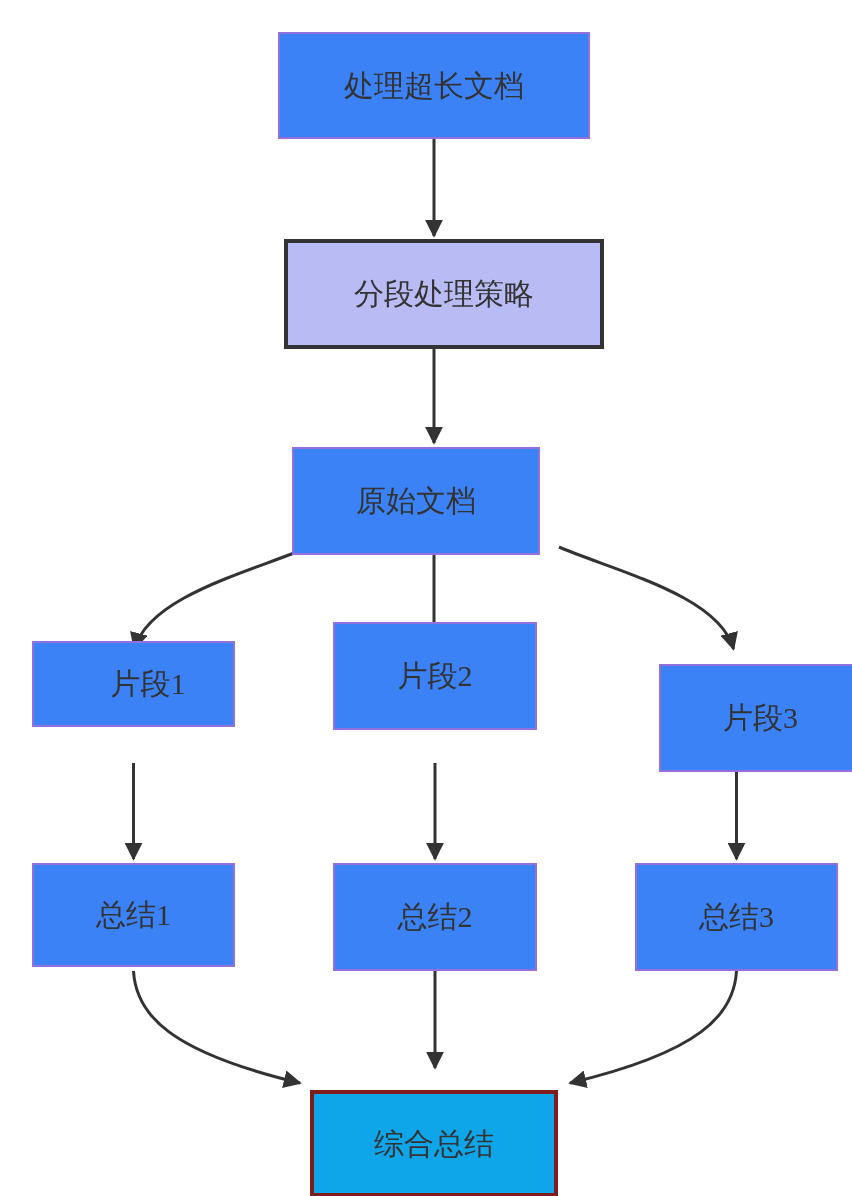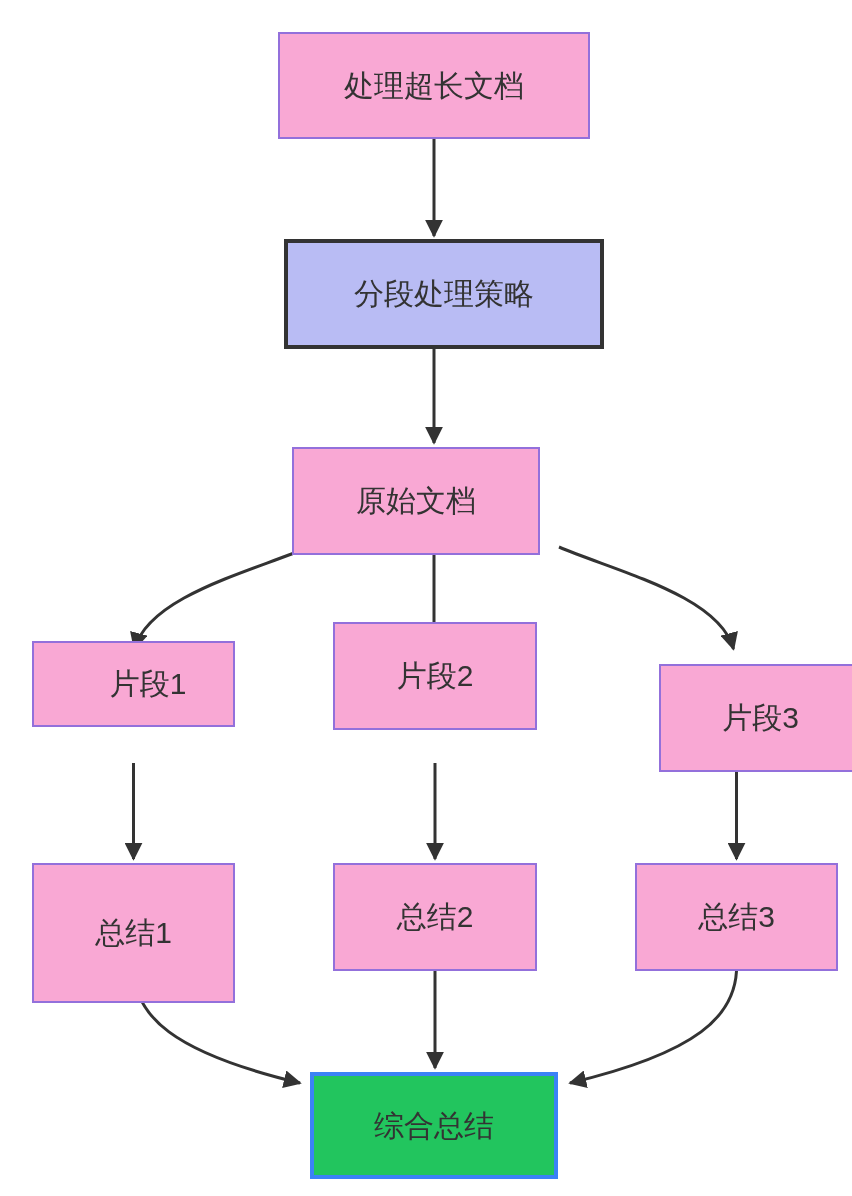--- a/index.html
+++ b/index.html
@@ -22,39 +22,41 @@
     display: flex;
     align-items: center;
     justify-content: center;
     font-size: 30px;
     line-height: 1;
     color: #333333;
     text-align: center;
     white-space: nowrap;
   }
   .node--default {
-    background: #f9a8d4;
+    background: #3b82f6;
     border: 2px solid #9370DB;
+    font-family: Liberation Serif, serif;
   }
   .node--strategy {
     background: #B9BCF4;
     border: 4px solid #333333;
   }
   .node--final {
-    background: #22c55e;
-    border: 4px solid #3b82f6;
+    background: #0ea5e9;
+    border: 4px solid #7f1d1d;
+    margin-top: 18px;
   }
   
   #n-process  { left: 278px; top: 32px;   width: 312px; height: 107px; }
   #n-strategy { left: 276px; top: 239px;  width: 320px; height: 110px; margin-left: 8px; }
   #n-source   { left: 292px; top: 447px;  width: 248px; height: 108px; }
   #n-seg1     { left: 32px;  top: 641px;  width: 203px; height: 86px; padding-left: 29px; }
   #n-seg2     { left: 333px; top: 622px;  width: 204px; height: 108px; }
   #n-seg3     { left: 635px; top: 664px;  width: 203px; height: 108px; margin-left: 24px; }
-  #n-sum1     { left: 32px;  top: 863px;  width: 203px; height: 140px; }
+  #n-sum1     { left: 32px;  top: 863px;  width: 203px; height: 104px; }
   #n-sum2     { left: 333px; top: 863px;  width: 204px; height: 108px; }
   #n-sum3     { left: 635px; top: 863px;  width: 203px; height: 108px; }
   #n-final    { left: 310px; top: 1072px; width: 248px; height: 107px; }
   .edge { stroke: #333333; stroke-width: 3; fill: none; stroke-linecap: butt; }
 </style>
 </head>
 <body>
 
 <div id="canvas">
 

